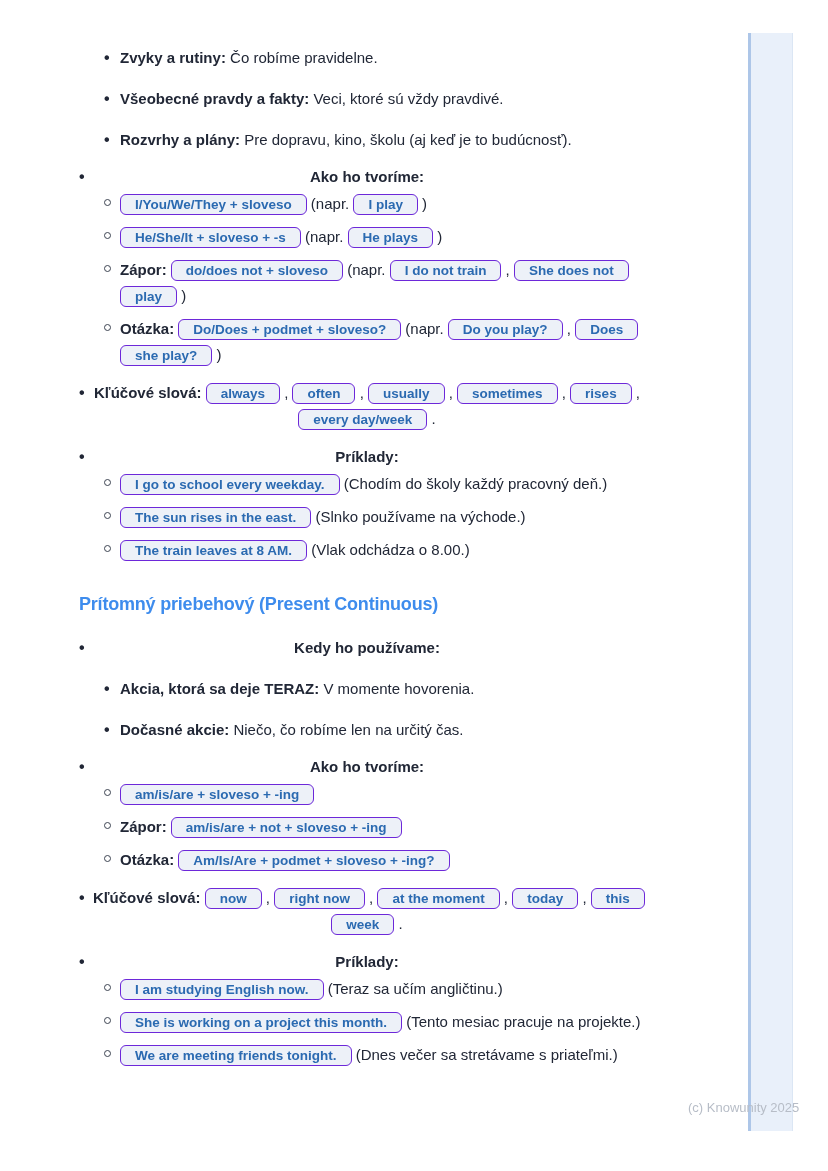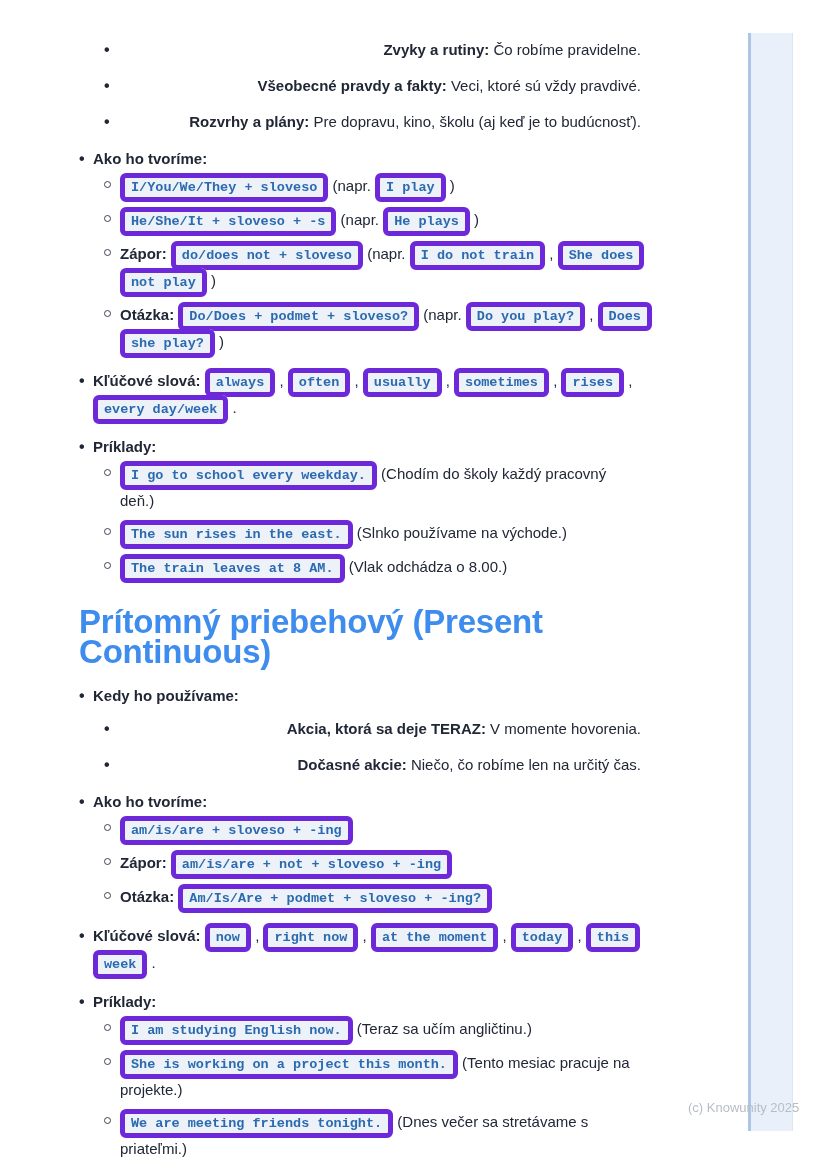--- a/index.html
+++ b/index.html
@@ -8,43 +8,43 @@
     background:#ffffff;
     font-family:"Liberation Sans", sans-serif;
     color:#212736;
   }
   main{position:absolute;left:79px;top:29px;width:562px;}
   .li{
     position:relative;
     font-size:15px;line-height:25px;
     color:#212736;
   }
-  .lv1{padding-left:14px;margin:12px 0 2px;}
-  .lv2{padding-left:41px;margin:8px 0 11px;text-align:right;}
+  .lv1{padding-left:14px;margin:12px 0 2px;text-align:center;}
+  .lv2{padding-left:41px;margin:16px 0 11px;}
   .lv3{padding-left:41px;margin:0 0 7px;}
   .mk{position:absolute;display:inline-block;}
   .lv1 > .mk{left:0;}
   .lv2 > .mk, .lv3 > .mk{left:25px;}
   .mk.disc{top:0;font-weight:700;}
   .mk.disc::before{content:"\2022";font-size:16px;}
   .mk.circle{top:8px;width:5px;height:5px;border:1.4px solid #3d4452;border-radius:50%;}
   strong{font-weight:700;color:#212736;}
   .chip{
-    font-family:Liberation Mono, monospace;
+    font-family:Liberation Sans, sans-serif;
     font-size:13.5px;font-weight:700;
     color:#2b6ab1;
     background:#edf1f8;
-    border:5px solid #6d28d9;
+    border:1px solid #6d28d9;
     border-radius:6px;
-    padding:2px 6px;
+    padding:2px 14px;
     -webkit-box-decoration-break:clone;
     box-decoration-break:clone;
   }
   .heading{
-    font-size:33px;line-height:30px;font-weight:700;
+    font-size:18px;line-height:30px;font-weight:700;
     color:#3e8ced;
     letter-spacing:-0.2px;
     margin:26px 0 16px;
   }
   .side-bar{
     position:absolute;
     left:748px;top:33px;
     width:41px;height:1098px;
     background:#e9f0fa;
     border-left:3px solid #adc6e8;

